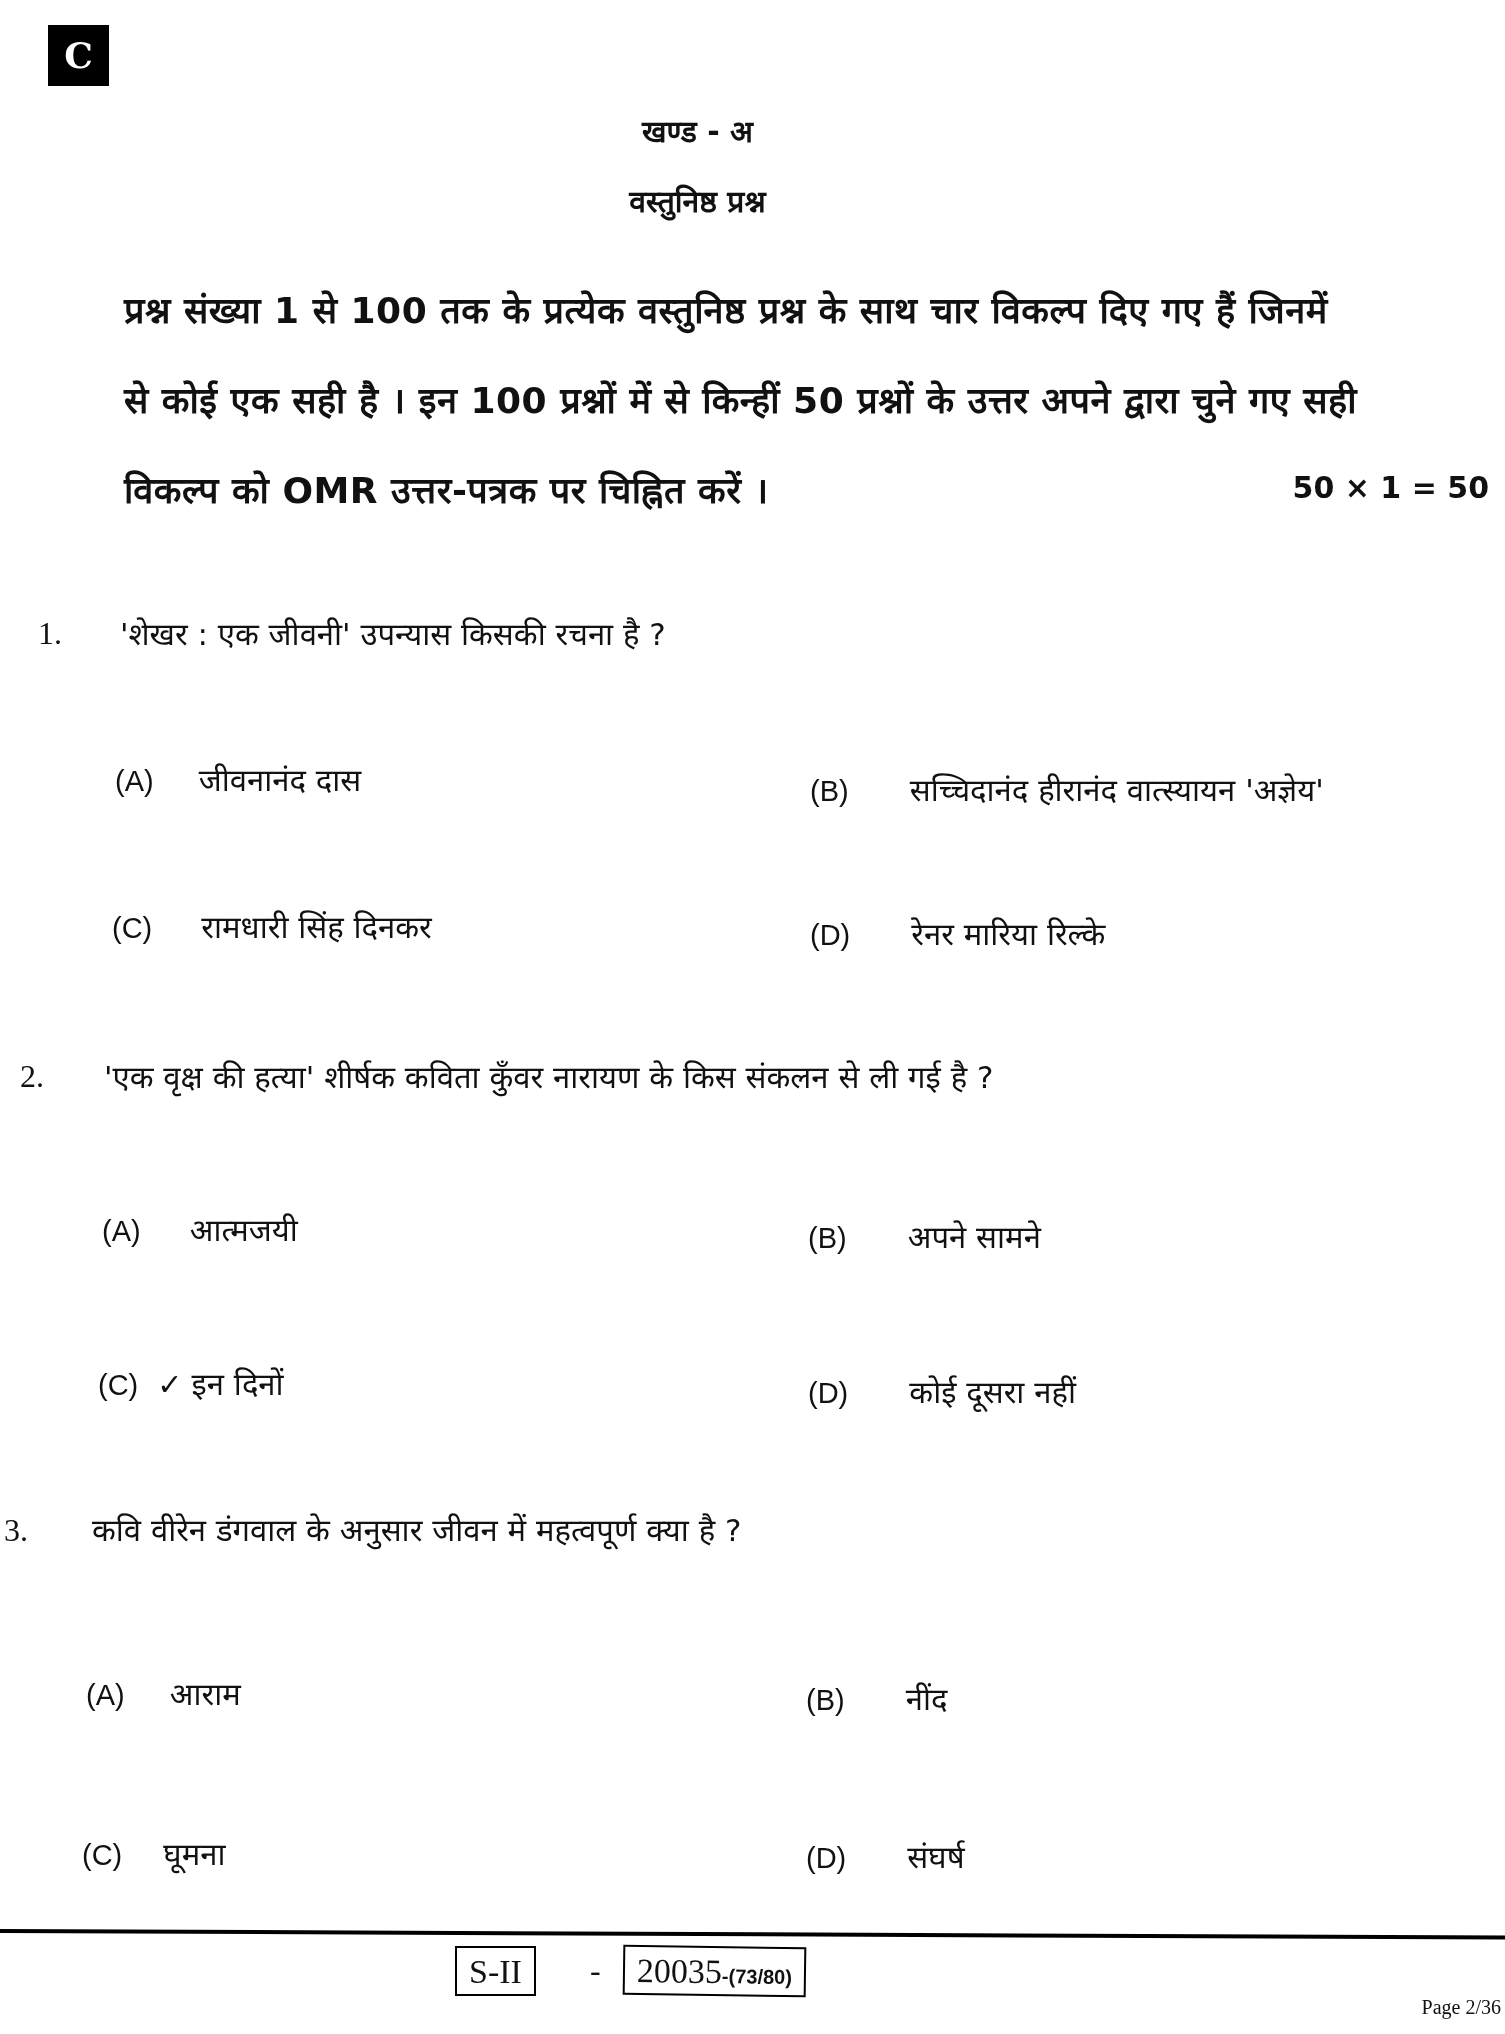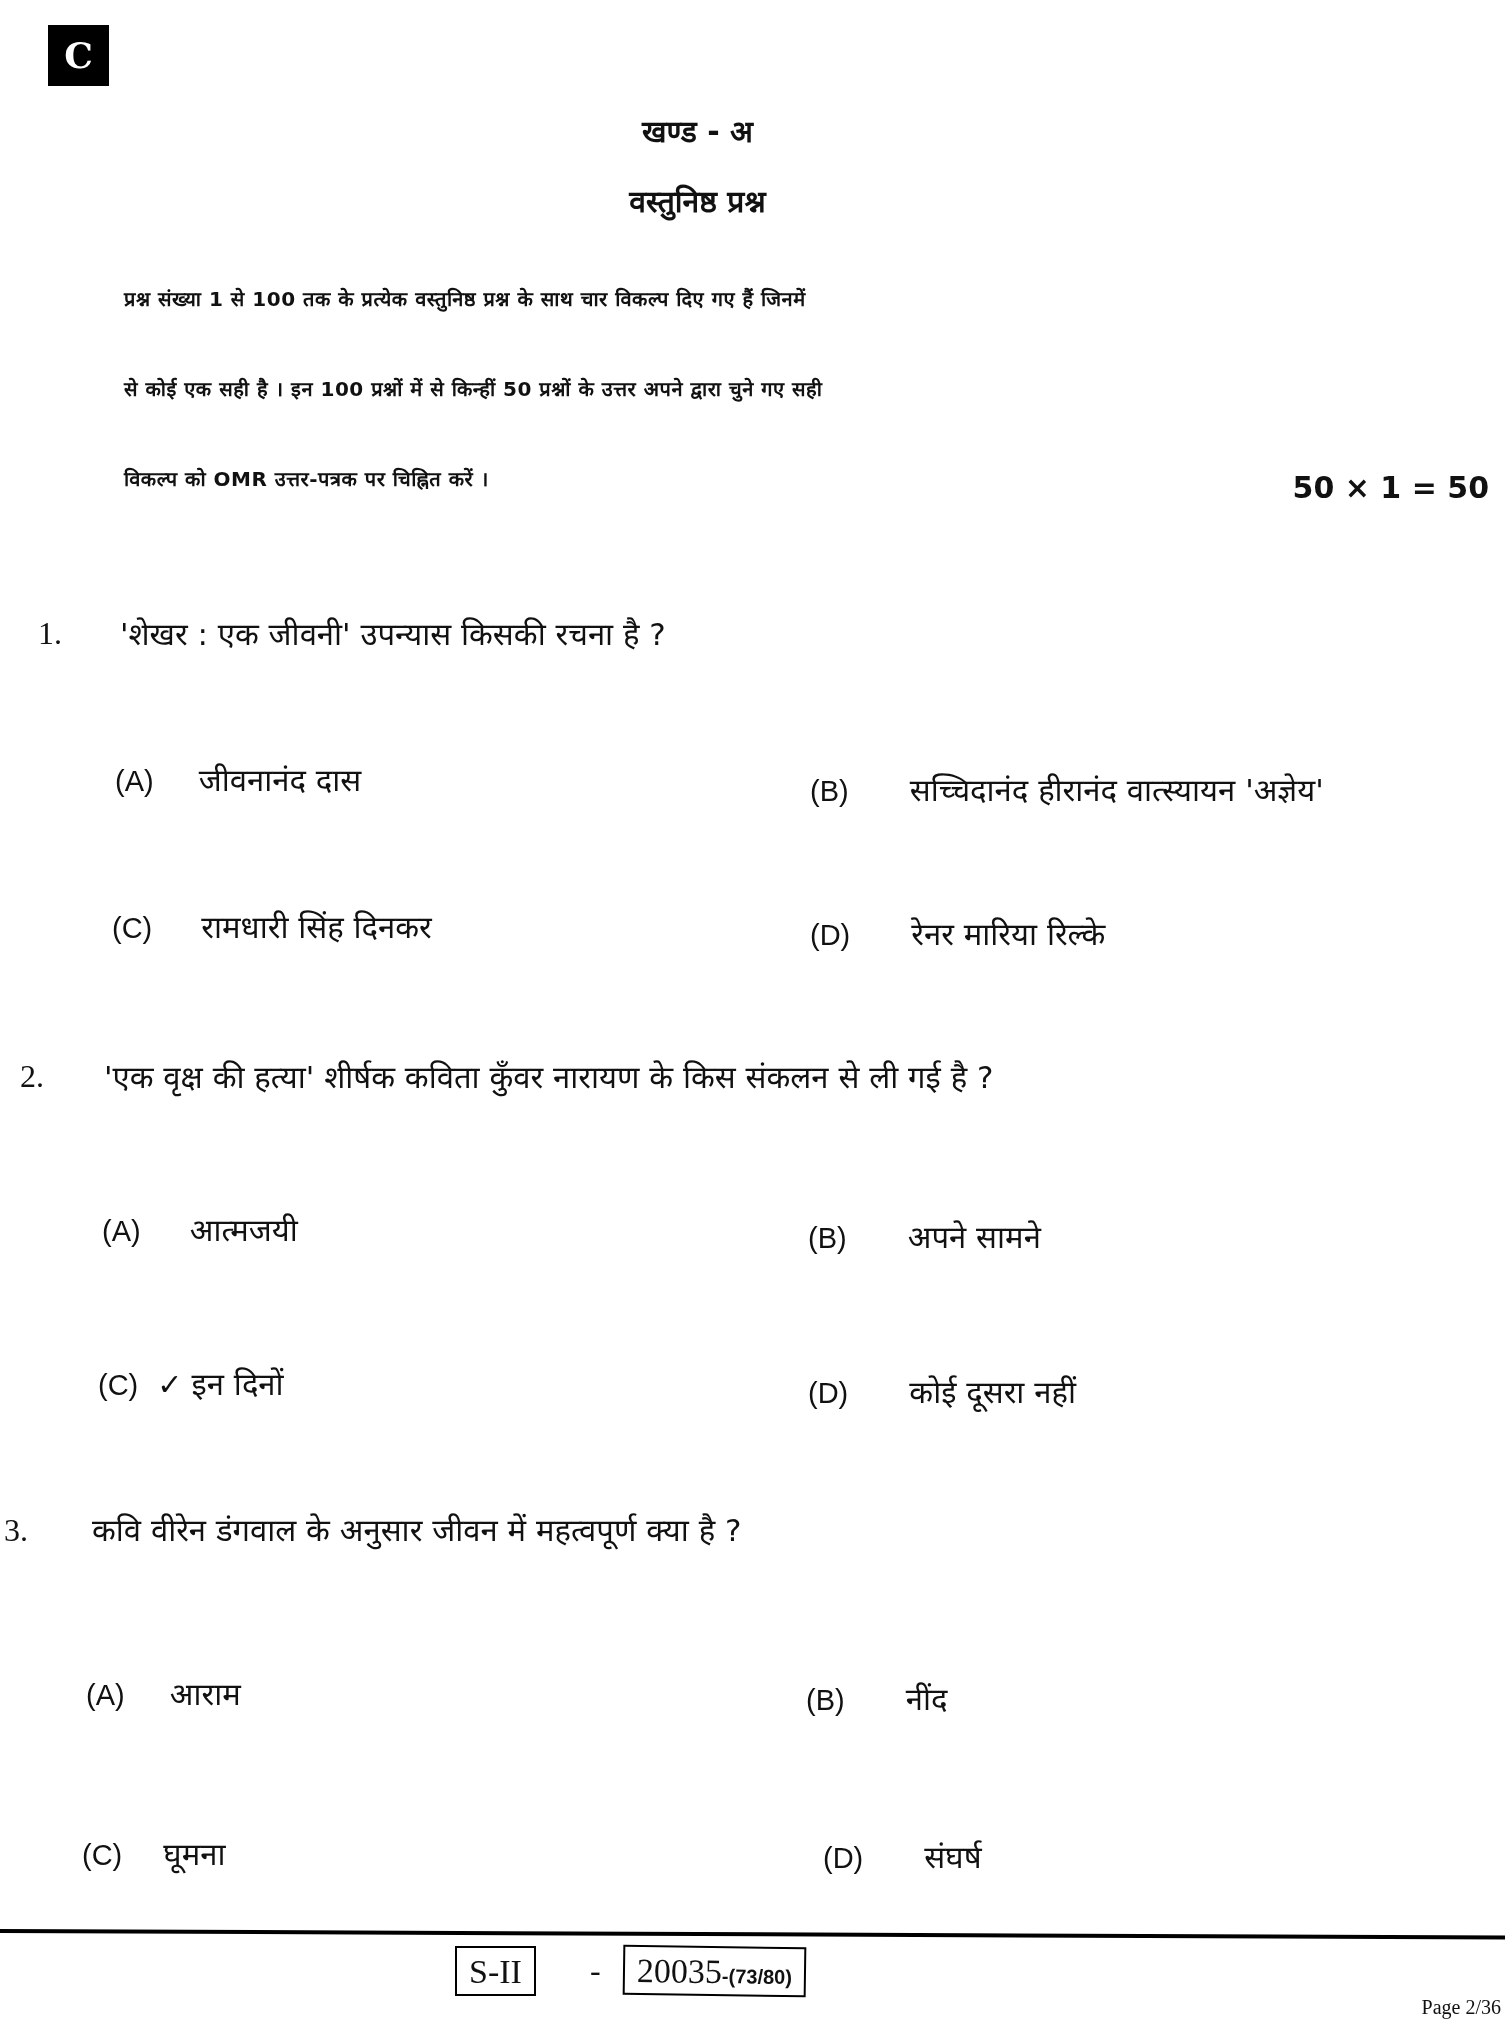--- a/index.html
+++ b/index.html
@@ -1,20 +1,20 @@
 <!DOCTYPE html>
 <html><head>
 <meta charset="utf-8">
 <style>
   html, body { margin:0; padding:0; background:#ffffff; }
   body { width:1505px; height:2034px; position:relative; overflow:hidden; color:#111; font-family:"DejaVu Sans", sans-serif; }
   .abs { position:absolute; white-space:nowrap; }
   .set-badge { left:48px; top:25px; width:61px; height:61px; background:#000; color:#fff; font-family:"DejaVu Serif", serif; font-weight:bold; font-size:36px; line-height:61px; text-align:center; }
   .section-title { left:0; width:1395px; text-align:center; font-weight:bold; font-size:30px; }
-  .instr { left:124px; font-weight:bold; font-size:20px; letter-spacing:0.5px; }
+  .instr { left:124px; font-weight:bold; font-size:36px; letter-spacing:0.5px; }
   .marks { right:16px; font-size:30px; font-weight:bold; }
   .qnum { font-family:"Liberation Serif", serif; font-size:32px; }
   .qtext { font-size:31px; }
   .opt-label { font-family:"Liberation Sans", sans-serif; font-size:29px; }
   .opt-text { font-size:31px; }
   .tick { font-size:30px; }
   .rule { left:0; top:1929px; width:1505px; height:4px; background:#000; transform:rotate(0.25deg); transform-origin:left center; }
   .code-box { border:2px solid #000; font-family:"Liberation Serif", serif; font-size:34px; line-height:48px; height:50px; padding:0 12px; box-sizing:border-box; }
   .code-small { font-family:"Liberation Sans", sans-serif; font-weight:bold; font-size:20px; }
   .dash { font-size:32px; font-family:"Liberation Serif", serif; }
@@ -89,21 +89,21 @@
     <span class="opt-text" style="margin-left:40px;">आराम</span>
   </div>
   <div class="abs" style="left:806px; top:1677px;">
     <span class="opt-label">(B)</span>
     <span class="opt-text" style="margin-left:56px;">नींद</span>
   </div>
   <div class="abs" style="left:82px; top:1832px;">
     <span class="opt-label">(C)</span>
     <span class="opt-text" style="margin-left:36px;">घूमना</span>
   </div>
-  <div class="abs" style="left:806px; top:1835px;margin-left:17px;">
+  <div class="abs" style="left:806px; top:1835px;">
     <span class="opt-label">(D)</span>
     <span class="opt-text" style="margin-left:56px;">संघर्ष</span>
   </div>
 </div>
 
 <div class="abs rule"></div>
 
 <div class="abs code-box" style="left:455px; top:1946px;">S-II</div>
 <div class="abs dash" style="left:590px; top:1952px;">-</div>
 <div class="abs code-box" style="left:623px; top:1946px; transform:rotate(0.8deg);">

